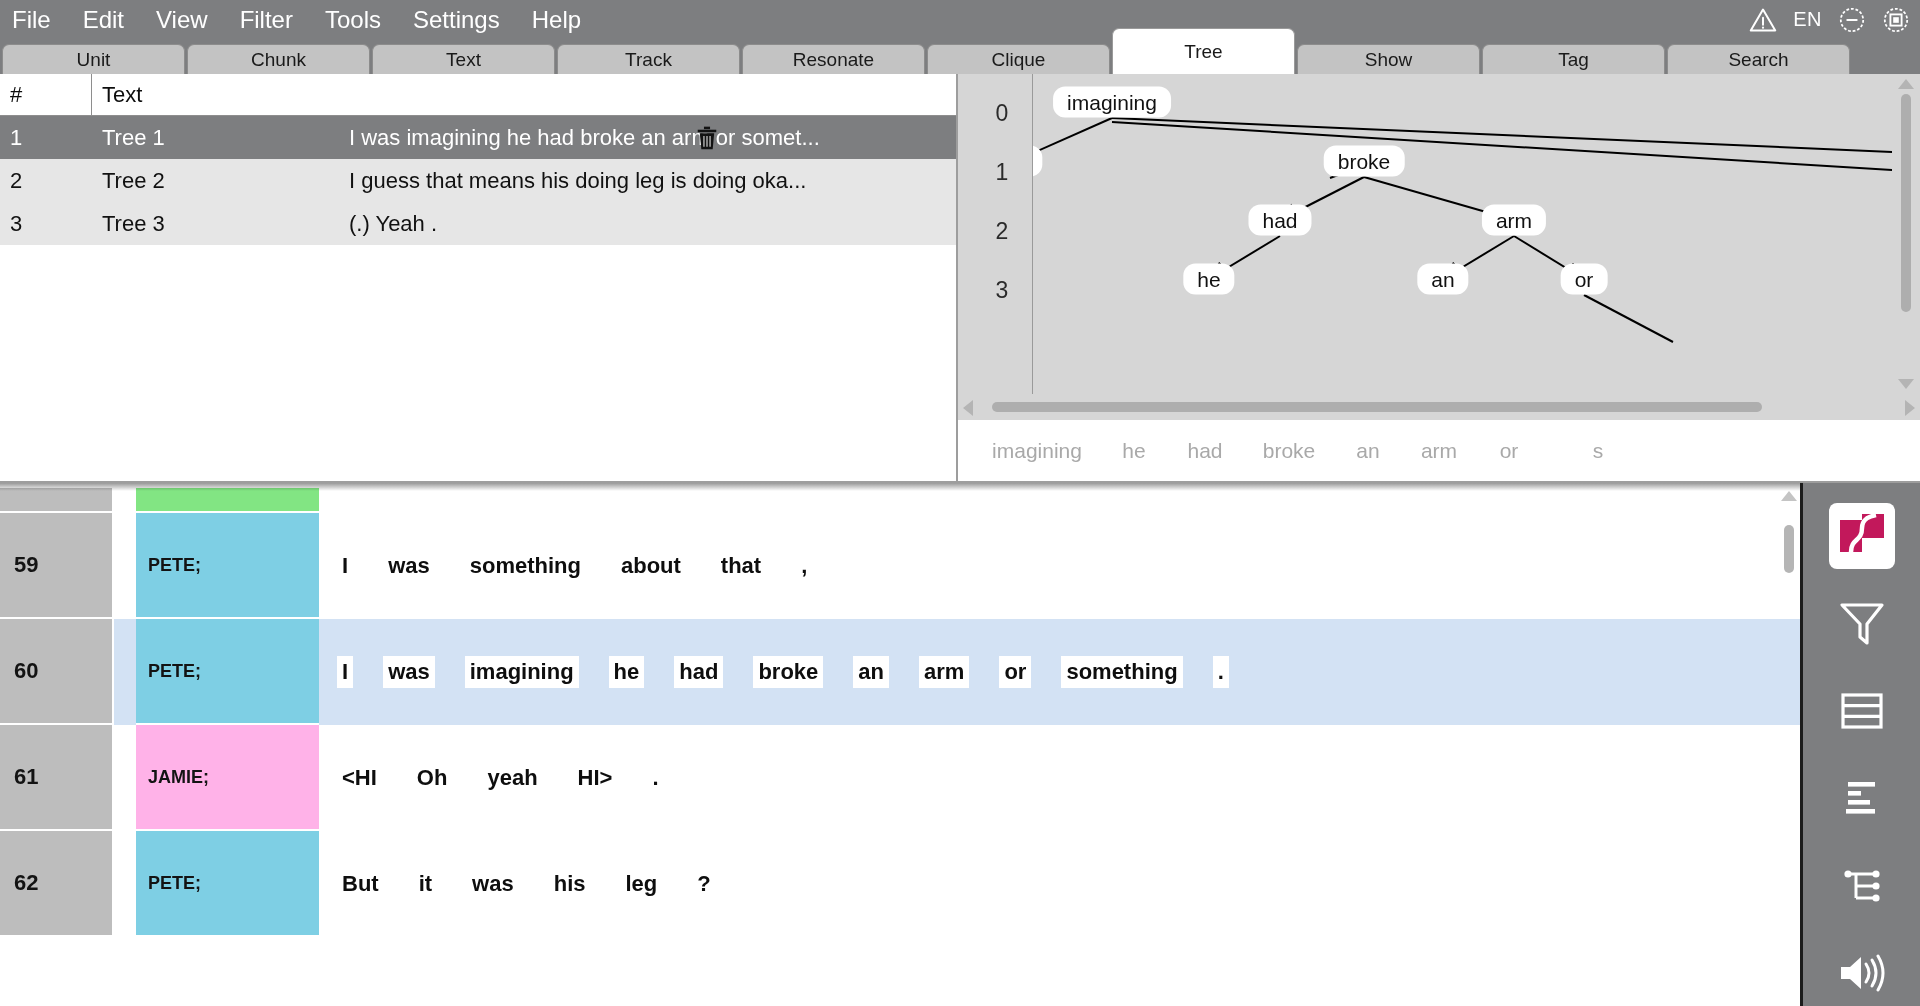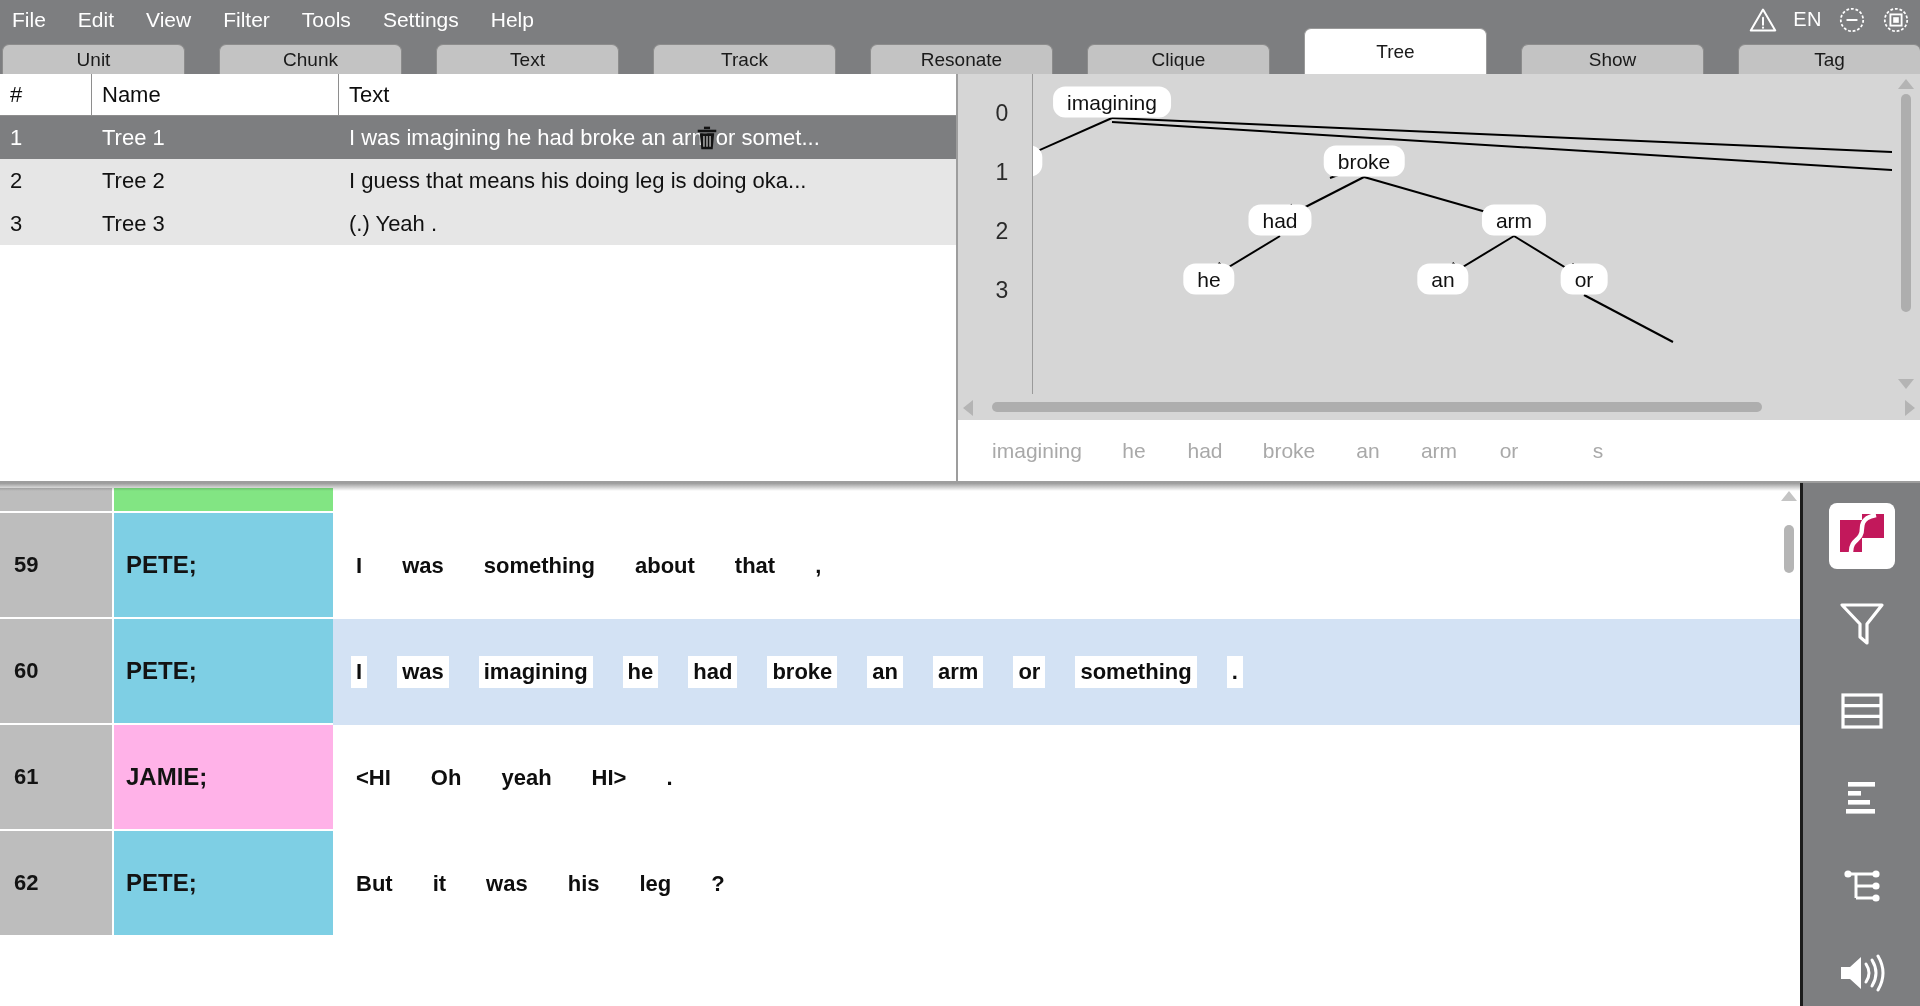--- a/index.html
+++ b/index.html
@@ -10,37 +10,36 @@
     background: #ffffff;
   }
   #app { position: relative; width: 1920px; height: 1006px; }
 
   
   .menubar {
     position: absolute; left: 0; top: 0; width: 1920px; height: 39px;
     background: #7d7e80; display: flex; align-items: center;
   }
   .menu-item {
-    color: #ffffff; font-size: 21px; padding: 0 16px; line-height: 39px;
+    color: #ffffff; font-size: 24px; padding: 0 16px; line-height: 39px;
     cursor: default; white-space: nowrap;
   }
   .menu-item:first-child { padding-left: 12px; }
   .menubar-right {
     position: absolute; right: 10px; top: 0; height: 39px;
     display: flex; align-items: center; gap: 16px;
   }
   .mb-icon { width: 28px; height: 28px; display: block; }
   .mb-lang { color: #fff; font-size: 20px; letter-spacing: .5px; }
 
   
   .tabbar {
     position: absolute; left: 0; top: 39px; width: 1920px; height: 35px;
     background: #7d7e80; display: flex; align-items: flex-end;
     padding-left: 2px;
-    gap: 32px;
   }
   .tab {
     flex: 0 0 auto; width: 183px; height: 30px;
     background: #c3c3c3; border: 1px solid #8c8c8c; border-bottom: none;
     border-radius: 7px 7px 0 0; margin-right: 2px;
     display: flex; align-items: center; justify-content: center;
     font-size: 19px; color: #1a1a1a; cursor: default;
   }
   .tab.active {
     background: #ffffff; height: 46px; border-color: #9a9a9a;
@@ -150,23 +149,24 @@
     background: linear-gradient(to bottom, rgba(0,0,0,.40), rgba(0,0,0,0));
     z-index: 5;
   }
   .utt-row { position: absolute; left: 0; width: 1800px; display: flex; font-weight: bold; }
   .utt-num {
     width: 114px; background: #bdbdbd; color: #131313; font-size: 22px;
     display: flex; align-items: center; padding-left: 14px;
     border-bottom: 2px solid #ffffff; border-right: 2px solid #ffffff;
   }
   .utt-spk {
-    width: 219px; color: #131313; font-size: 24px;
+    width: 183px; color: #131313; font-size: 18px;
     display: flex; align-items: center; padding-left: 12px;
     border-bottom: 2px solid #ffffff;
+    margin-left: 22px;
   }
   .utt-text {
     flex: 1; display: flex; align-items: center; gap: 0;
     font-size: 22px; color: #0e0e0e; padding-left: 18px;
   }
   .utt-row.selected .utt-text { background: #d3e2f4; }
   .utt-row.selected { background: #d3e2f4; }
   .tok { display: inline-block; padding: 3px 5px; margin-right: 30px; white-space: nowrap; }
   .utt-row.selected .tok { background: #ffffff; }
 
@@ -243,21 +243,20 @@
     <div class="tab">Show</div>
     <div class="tab">Tag</div>
     <div class="tab">Search</div>
   </div>
 
   <div class="upper">
 
     <div class="treelist">
       <div class="tl-head">
         <div class="cell c-num">#</div>
-        <div class="cell c-name">Name</div>
         <div class="cell c-text">Text</div>
       </div>
 
       <div class="tl-row sel">
         <div class="cell c-num">1</div>
         <div class="cell c-name">Tree 1</div>
         <div class="cell c-text">I was imagining he had broke an arm or somet...</div>
         <svg class="trash-btn" viewBox="0 0 20 22">
           <rect x="1.5" y="3.4" width="17" height="2.3" fill="#121212"></rect>
           <rect x="7.2" y="0.6" width="5.6" height="2.3" fill="#121212"></rect>

